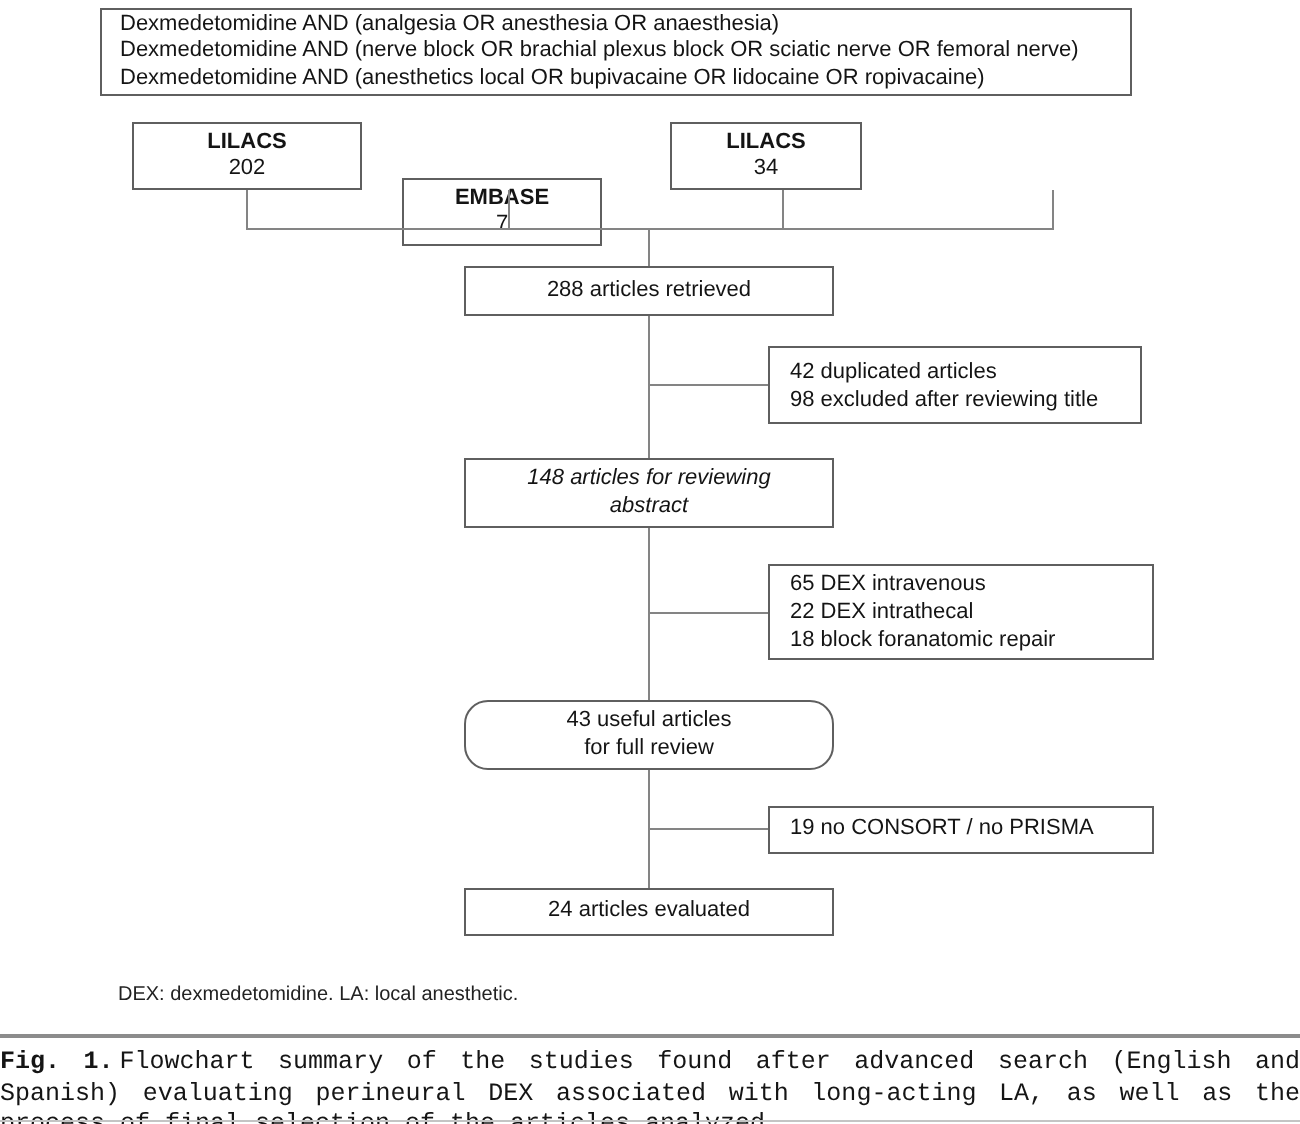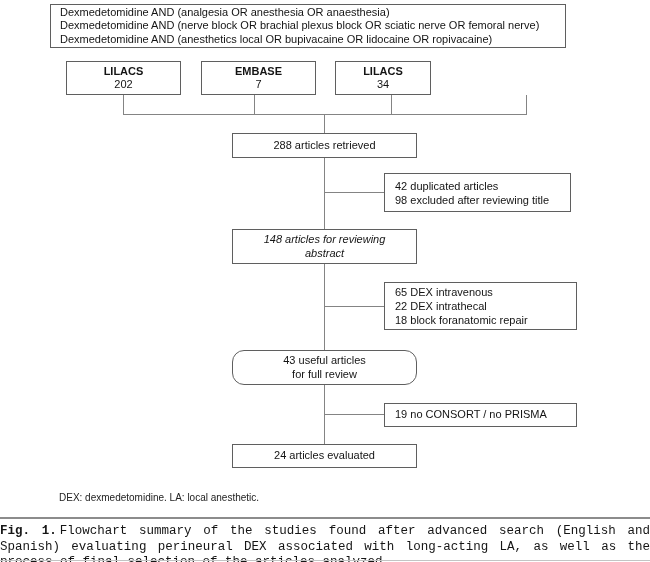--- a/index.html
+++ b/index.html
@@ -32,21 +32,21 @@
     padding-left:10px;
     text-align:left;
   }
 
   
   #box-search { left:50px; top:4px; width:516px; height:44px; padding-left:9px; line-height:13.3px; }
 
   
   .db-box { top:61px; height:34px; }
   #box-pubmed   { left:66px;  width:115px; }
-  #box-embase   { left:201px; width:115px; }
+  #box-embase   { left:201px; width:100px;margin-top:28px; }
   #box-lilacs   { left:335px; width:96px; }
   #box-cochrane { left:469px; width:114px; }
   .db-name { font-weight:bold; }
 
   
   #box-retrieved  { left:232px; top:133px; width:185px; height:25px; }
   #box-abstract   { left:232px; top:229px; width:185px; height:35px;font-style:italic; }
   #box-fullreview { left:232px; top:350px; width:185px; height:35px;border-radius:12px; }
   #box-evaluated  { left:232px; top:444px; width:185px; height:24px; }
 

